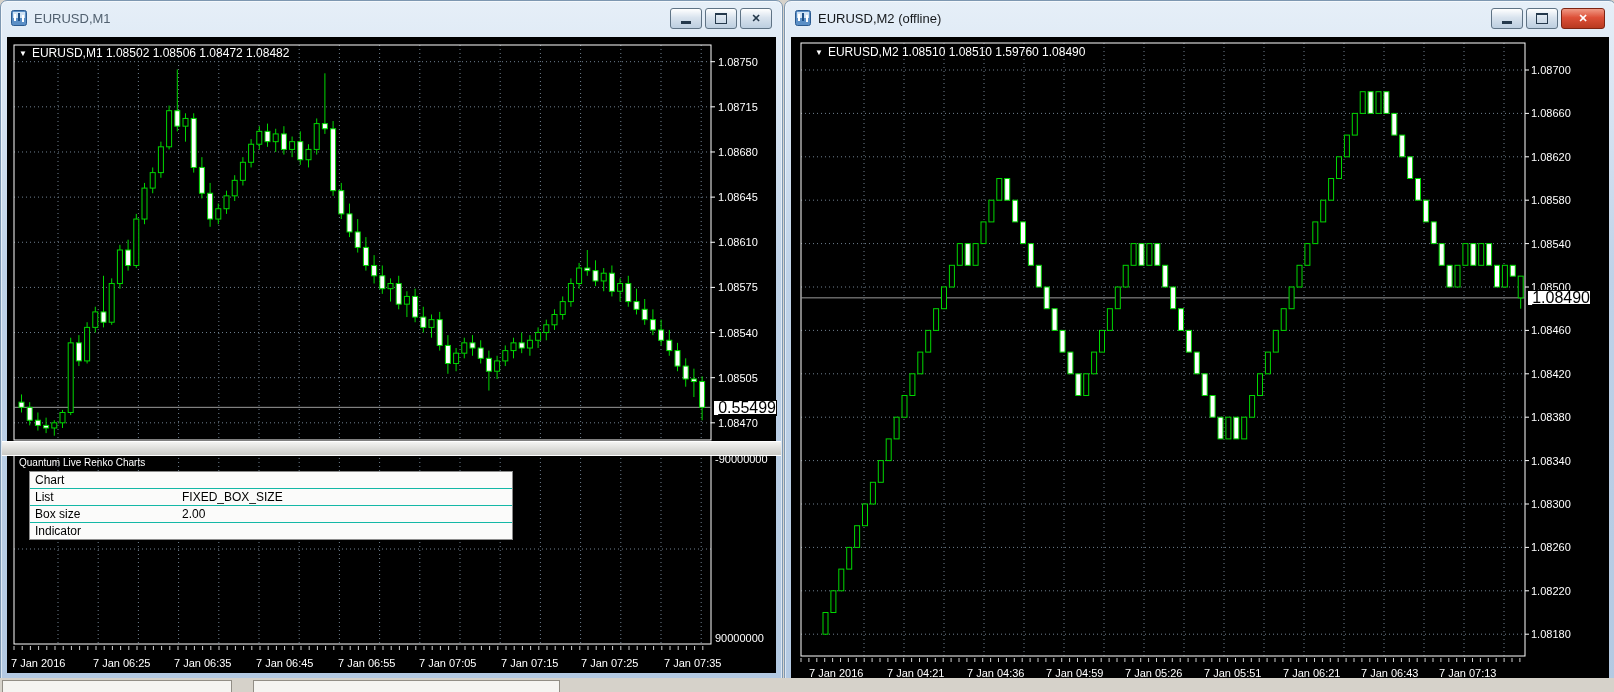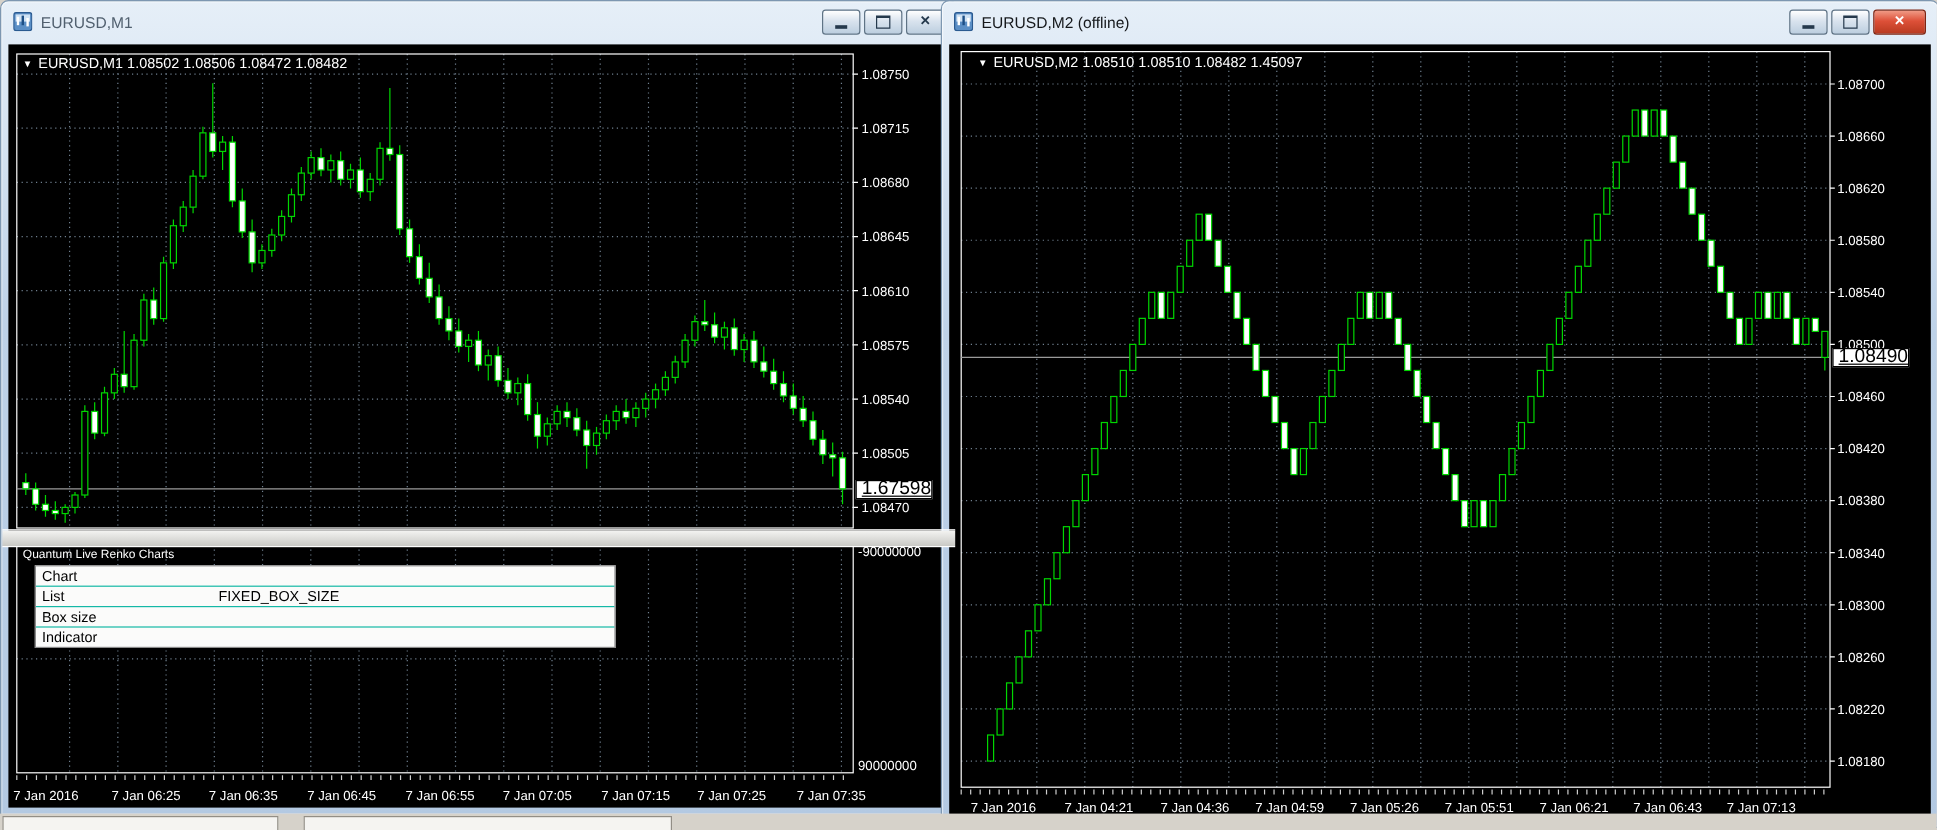--- a/index.html
+++ b/index.html
@@ -1,21 +1,21 @@
 <!DOCTYPE html>
 <html><head>
 <meta charset="utf-8">
 <style>
   html,body{margin:0;padding:0;}
   body{width:1614px;height:692px;position:relative;background:#d6d2ca;
        font-family:"Liberation Sans",sans-serif;overflow:hidden;}
   .window{position:absolute;border-radius:7px 7px 0 0;
           background:linear-gradient(#e6eff8,#bed2e8 40%,#b3c9e2);
           border:1px solid #7d97b1;box-shadow:inset 0 0 0 1px rgba(255,255,255,.55);}
-  #win-left{left:0;top:0;width:781px;height:678px;padding-left:15px;}
+  #win-left{left:0;top:0;width:781px;height:678px;}
   #win-right{left:784px;top:0;width:830px;height:688px;}
   .titlebar{position:absolute;left:0;top:0;right:0;height:34px;display:flex;
             align-items:center;padding-left:10px;border-radius:7px 7px 0 0;}
   .title{font-size:13px;margin-left:7px;}
   #win-left .title{color:#51606f;}
   #win-right .title{color:#15181b;}
   .winbtns{margin-left:auto;margin-right:10px;display:flex;gap:3px;}
   .wbtn{width:30px;height:19px;border:1px solid #5f7385;border-radius:3px;
         background:linear-gradient(#ffffff,#d9e3ee 45%,#bccedf);
         display:flex;align-items:center;justify-content:center;color:#25394c;
@@ -422,26 +422,27 @@
   <div class="ind-table">
     <div class="ind-row">
       <span class="lbl">Chart</span>
     </div>
     <div class="ind-row">
       <span class="lbl">List</span>
       <span class="val">FIXED_BOX_SIZE</span>
     </div>
     <div class="ind-row">
       <span class="lbl">Box size</span>
+      <span class="val">2.00</span>
     </div>
     <div class="ind-row">
       <span class="lbl">Indicator</span>
     </div>
   </div>
-  <div class="price-tag" id="tag-left">1.67598</div>
+  <div class="price-tag" id="tag-left">0.55499</div>
   <div class="hit" style="left:710px;top:40px;width:65px;height:600px;"></div>
   <div class="hit" style="left:13px;top:644px;width:697px;height:26px;"></div>
 </div>
 
 <div class="window" id="win-right">
   <div class="titlebar">
     <svg class="app-icon" viewBox="0 0 16 16">
       <rect x="0.5" y="0.5" width="15" height="15" rx="2" fill="#5b8fc6" stroke="#2a5a90"></rect>
       <rect x="2" y="2" width="12" height="6" fill="#cfe2f4"></rect>
       <rect x="3" y="4" width="2" height="7" fill="#ffffff"></rect>
@@ -718,21 +719,21 @@
         <text x="182" y="676" fill="#FFFFFF" font-size="11" font-family="&quot;Liberation Sans&quot;,sans-serif" text-anchor="start">7 Jan 04:36</text>
         <text x="261" y="676" fill="#FFFFFF" font-size="11" font-family="&quot;Liberation Sans&quot;,sans-serif" text-anchor="start">7 Jan 04:59</text>
         <text x="340" y="676" fill="#FFFFFF" font-size="11" font-family="&quot;Liberation Sans&quot;,sans-serif" text-anchor="start">7 Jan 05:26</text>
         <text x="419" y="676" fill="#FFFFFF" font-size="11" font-family="&quot;Liberation Sans&quot;,sans-serif" text-anchor="start">7 Jan 05:51</text>
         <text x="498" y="676" fill="#FFFFFF" font-size="11" font-family="&quot;Liberation Sans&quot;,sans-serif" text-anchor="start">7 Jan 06:21</text>
         <text x="576" y="676" fill="#FFFFFF" font-size="11" font-family="&quot;Liberation Sans&quot;,sans-serif" text-anchor="start">7 Jan 06:43</text>
         <text x="654" y="676" fill="#FFFFFF" font-size="11" font-family="&quot;Liberation Sans&quot;,sans-serif" text-anchor="start">7 Jan 07:13</text>
       </g>
     </svg>
   <div class="info-line" style="left:30px;top:44px;">
-    <span class="tri">▼</span><span>EURUSD,M2  1.08510 1.08510 1.08482 1.45097</span>
+    <span class="tri">▼</span><span>EURUSD,M2  1.08510 1.08510 1.59760 1.08490</span>
   </div>
   <div class="price-tag" id="tag-right">1.08490</div>
   <div class="hit" style="left:740px;top:40px;width:80px;height:620px;"></div>
   <div class="hit" style="left:16px;top:656px;width:724px;height:26px;"></div>
 </div>
 
 <div id="taskbar"></div>
 <div class="tb-btn" id="tb1"></div>
 <div class="tb-btn" id="tb2"></div>
 

